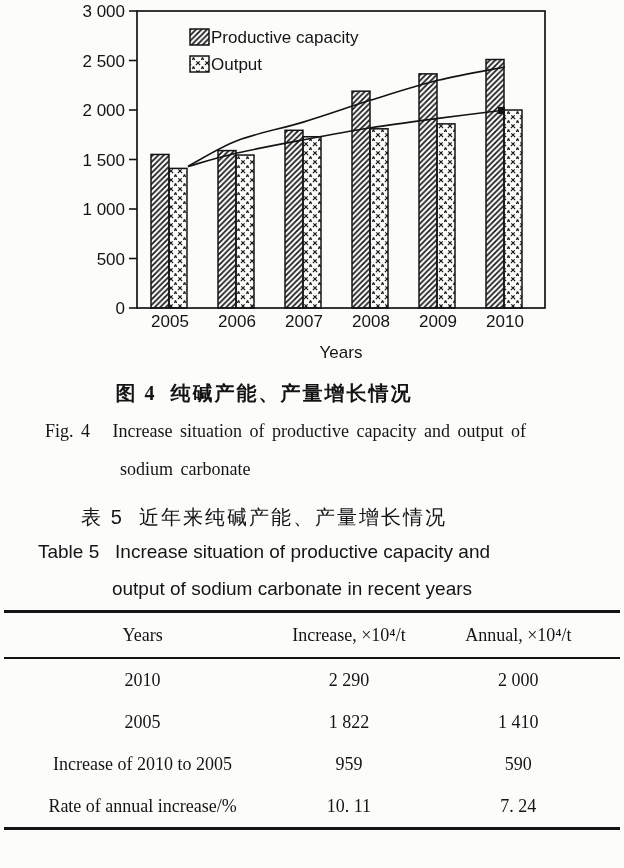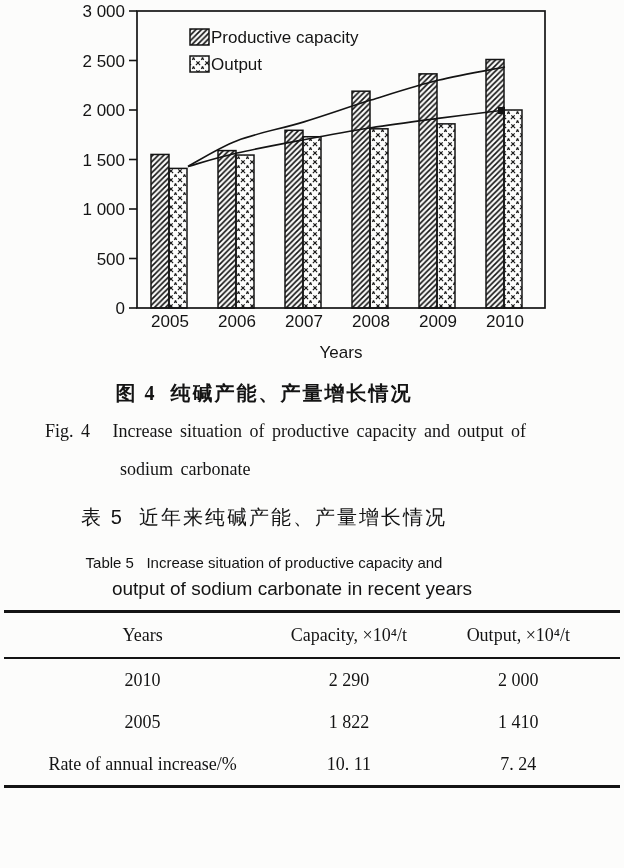--- a/index.html
+++ b/index.html
@@ -11,21 +11,21 @@
   #chart{position:absolute;left:0;top:0;}
   .ax{font-family:"Liberation Sans","DejaVu Sans",sans-serif;font-size:17px;fill:#141414;}
   .caption{position:absolute;left:0;width:528px;white-space:pre-wrap;}
   .fig-cn{top:380px;text-align:center;font-size:20px;font-weight:bold;
           font-family:"Liberation Serif","DejaVu Serif",serif;letter-spacing:2px;}
   .fig-en1{top:421px;padding-left:45px;font-size:18px;
            font-family:"Liberation Serif","DejaVu Serif",serif;word-spacing:3px;}
   .fig-en2{top:459px;padding-left:120px;font-size:18px;
            font-family:"Liberation Serif","DejaVu Serif",serif;word-spacing:3px;}
   .tbl-cn{top:504px;text-align:center;font-size:20px;font-weight:normal;letter-spacing:2px;}
-  .tbl-en1{top:541px;text-align:center;font-size:15px;margin-top:13px;}
+  .tbl-en1{top:541px;text-align:center;font-size:19px;}
   .tbl-en2{top:578px;text-align:center;font-size:19px;padding-left:56px;box-sizing:border-box;}
   table{
     position:absolute;top:610px;left:4px;width:616px;
     border-collapse:collapse;
     border-top:3px solid #141414;border-bottom:3px solid #141414;
     font-family:"Liberation Serif","DejaVu Serif",serif;font-size:18px;color:#141414;
   }
   thead tr{border-bottom:2px solid #141414;}
   th{font-weight:normal;height:42px;text-align:center;vertical-align:middle;}
   td{height:40px;text-align:center;vertical-align:middle;}
@@ -95,34 +95,39 @@
 
 <table>
   <colgroup>
       <col style="width:45%">
       <col style="width:22%">
       <col style="width:33%">
     </colgroup>
   <thead>
       <tr>
         <th>Years</th>
-        <th>Capacity, ×10⁴/t</th>
-        <th>Output, ×10⁴/t</th>
+        <th>Increase, ×10⁴/t</th>
+        <th>Annual, ×10⁴/t</th>
       </tr>
     </thead>
   <tbody>
       <tr>
         <td>2010</td>
         <td>2 290</td>
         <td>2 000</td>
       </tr>
       <tr>
         <td>2005</td>
         <td>1 822</td>
         <td>1 410</td>
       </tr>
       <tr>
+        <td>Increase of 2010 to 2005</td>
+        <td>959</td>
+        <td>590</td>
+      </tr>
+      <tr>
         <td>Rate of annual increase/%</td>
         <td>10. 11</td>
         <td>7. 24</td>
       </tr>
     </tbody>
 </table>
 
 </body></html>

